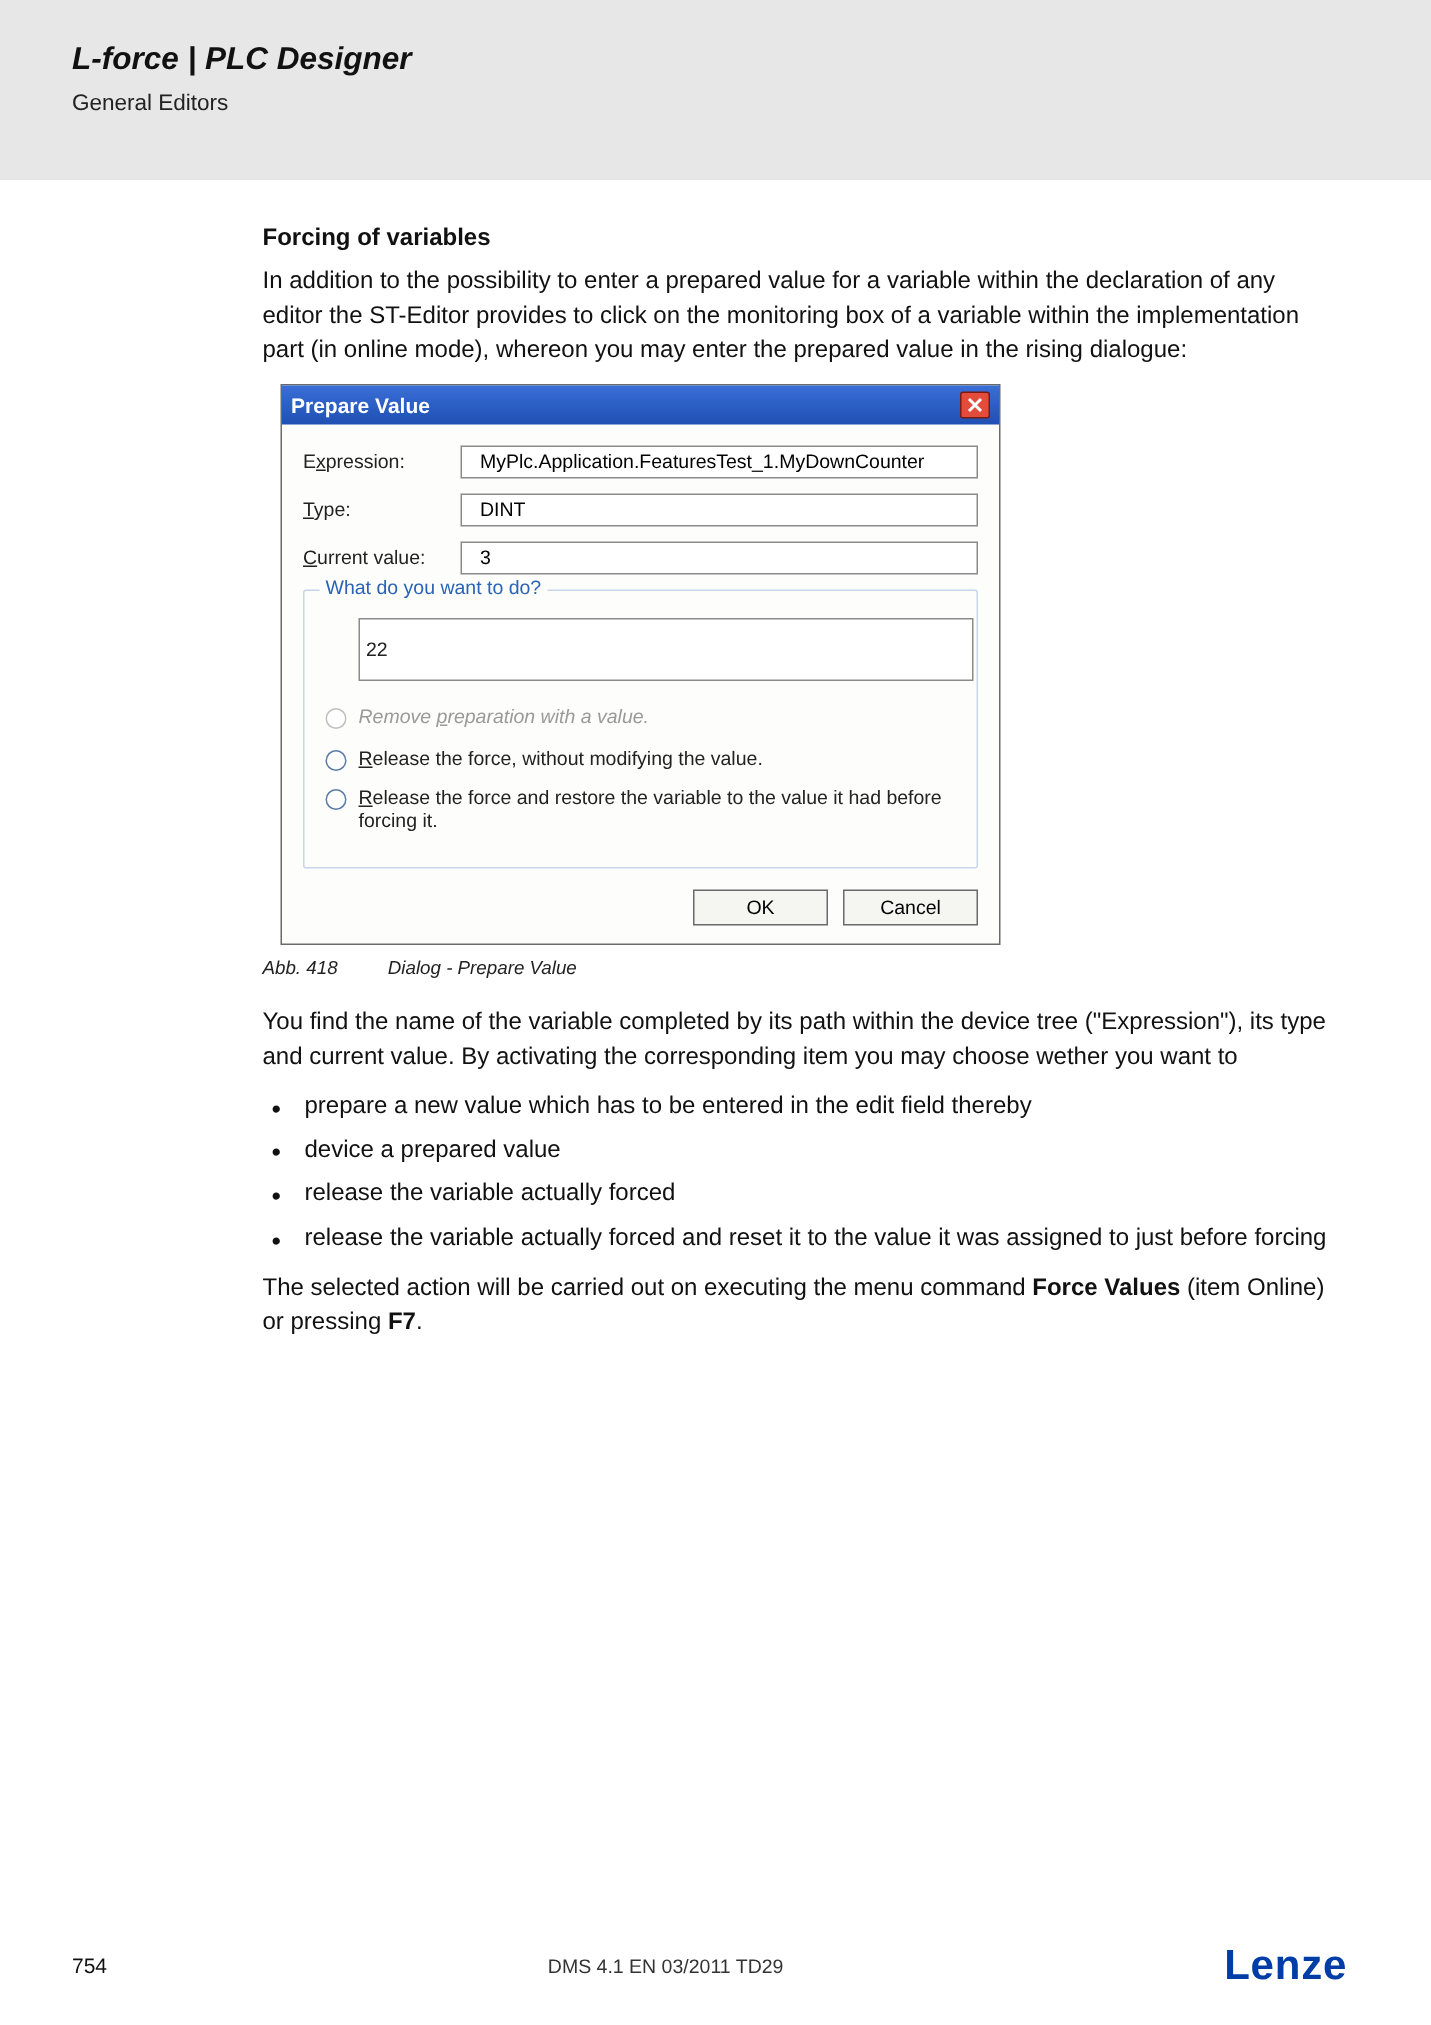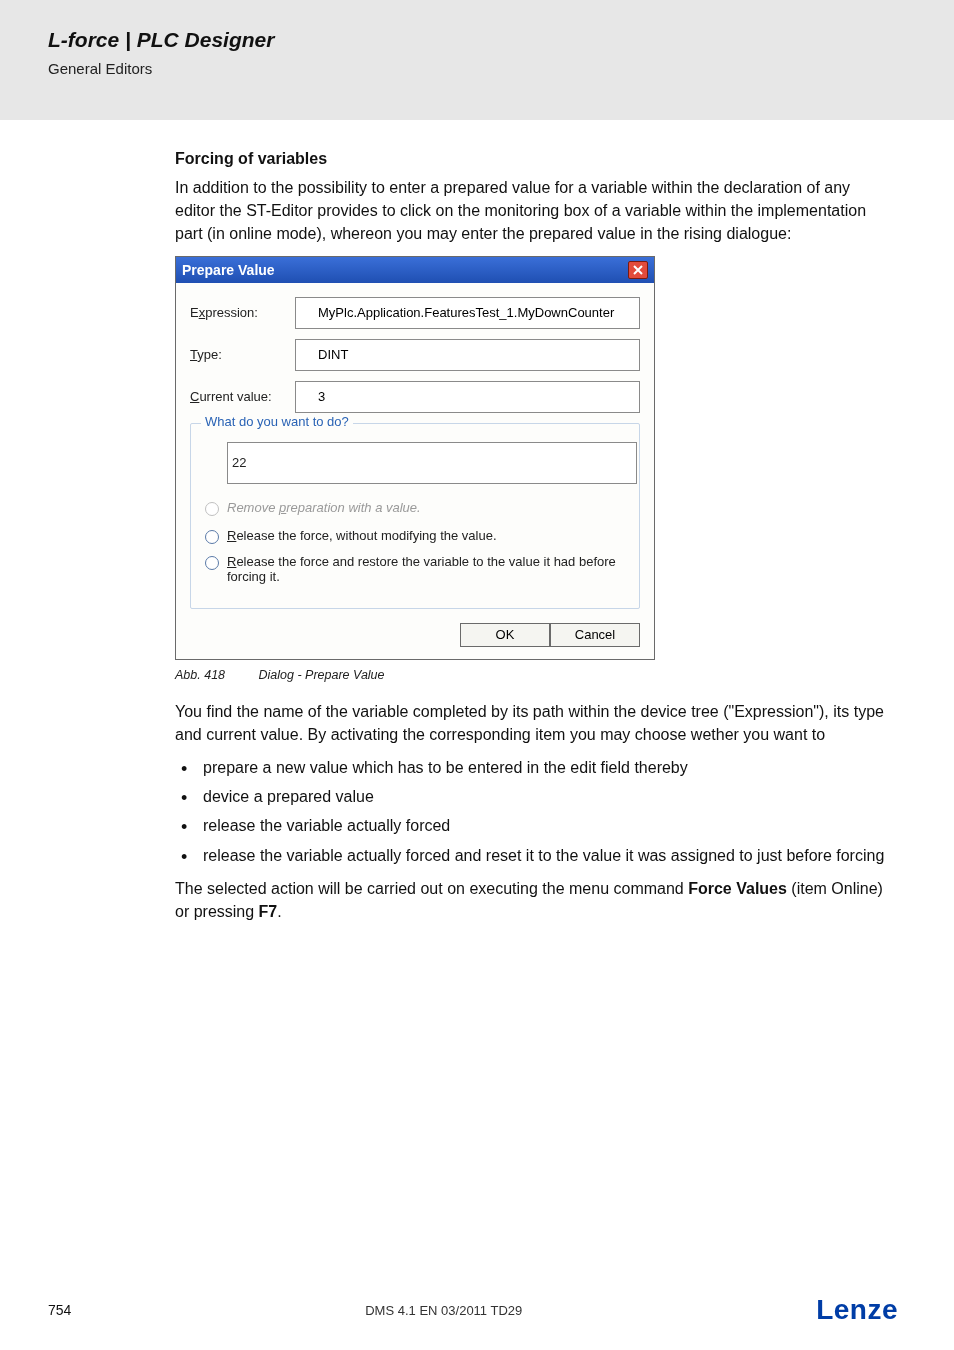--- a/index.html
+++ b/index.html
@@ -67,21 +67,21 @@
     color: #222;
     margin: 8px 0 18px 0;
   }
   .caption .capnum { margin-right: 30px; }
 
   
   .dialog {
     width: 480px;
     border: 1px solid #6a6a6a;
     background: #fdfdfb;
-    margin: 6px 0 0 0;
+    margin: 6px 0 0 12px;
     font-family: Tahoma, sans-serif;
     font-size: 13px;
   }
   .dlg-title {
     background: linear-gradient(#3a6fd8, #1f4fb2);
     color: #fff;
     font-weight: 700;
     font-size: 14px;
     padding: 4px 6px;
     display: flex;
@@ -102,26 +102,26 @@
     align-items: center;
     margin-bottom: 10px;
   }
   .form-label {
     width: 105px;
     color: #222;
   }
   .form-label .ul { text-decoration: underline; }
   .form-input {
     flex: 1;
-    height: 32px;
+    height: 22px;
     border: 1px solid #8a8a8a;
     background: #fff;
     font-family: Tahoma, sans-serif;
     font-size: 13px;
-    padding: 2px 22px;
+    padding: 2px 12px;
   }
   .groupbox {
     border: 1px solid #c7d6e8;
     border-radius: 2px;
     margin-top: 8px;
     padding: 18px 14px 14px 14px;
     position: relative;
     color: #1853a8;
   }
   .groupbox .legend {
@@ -167,20 +167,21 @@
     border: 1px solid #8a8a8a;
     background: #fff;
     padding: 20px 4px;
     font-family: Tahoma, sans-serif;
     font-size: 13px;
     color:#222;
   }
   .dlg-buttons {
     display: flex;
     justify-content: flex-end;
+    gap: 10px;
     margin-top: 14px;
   }
   .btn {
     width: 90px;
     height: 24px;
     border: 1px solid #6a6a6a;
     background: #f5f5f1;
     font-size: 13px;
     font-family: Tahoma, sans-serif;
     text-align: center;

